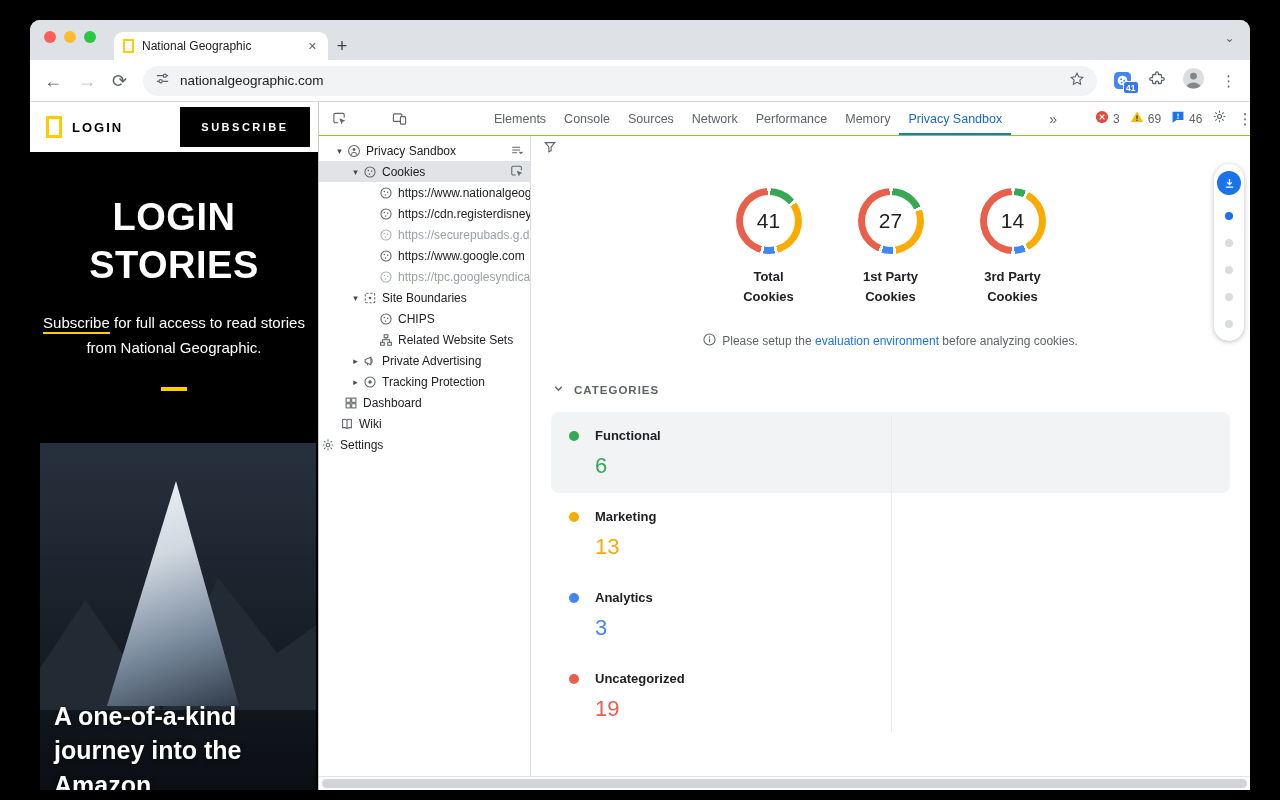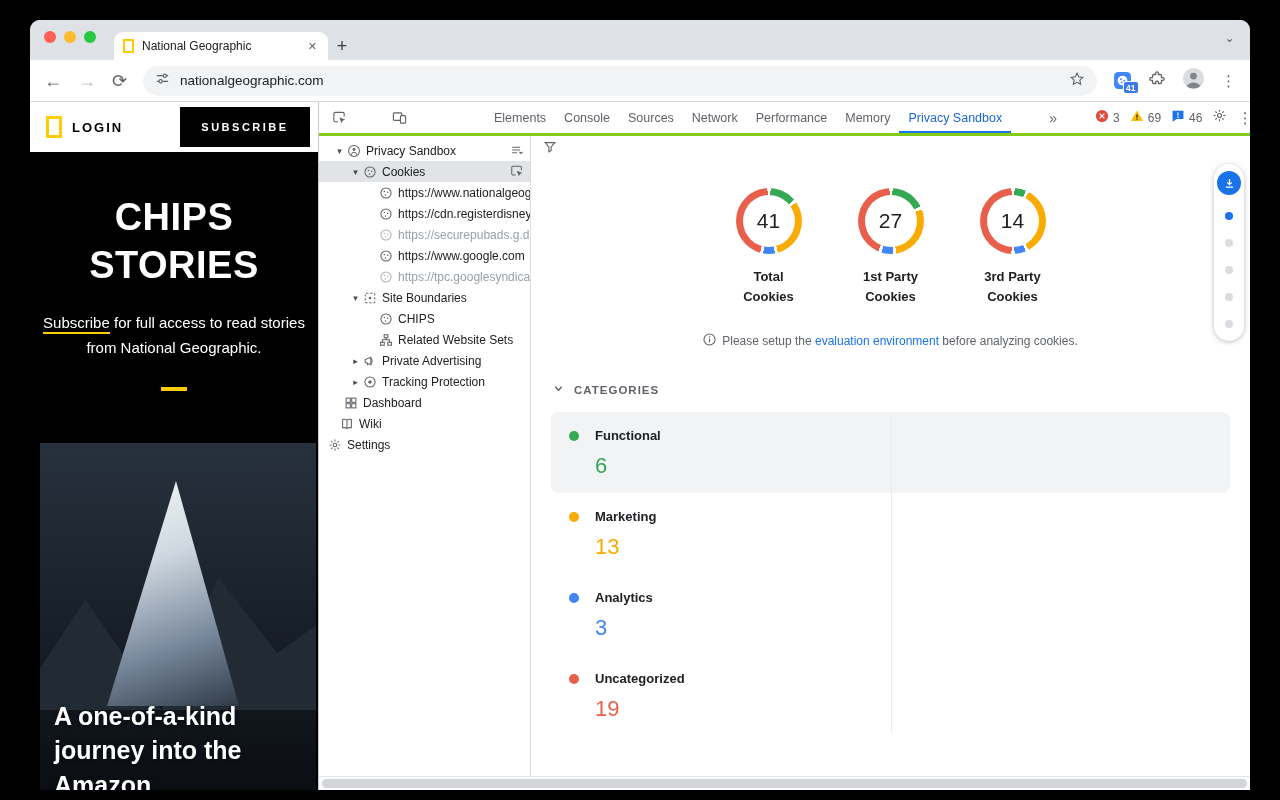--- a/index.html
+++ b/index.html
@@ -57,21 +57,21 @@
   .ridge { position:absolute; left:-10%; right:-10%; bottom:80px; height:190px; background:#222b34;
            clip-path:polygon(0 100%,22% 42%,45% 100%,62% 30%,80% 70%,100% 45%,100% 100%); }
   .peak { position:absolute; left:58px; bottom:84px; width:150px; height:225px;
           background:linear-gradient(160deg,#f4f7fa 0%,#cfd8e0 35%,#76869a 70%,#2d3845 100%);
           clip-path:polygon(52% 0,94% 100%,6% 100%); }
   .hero-caption { position:absolute; left:14px; bottom:-12px; width:240px; font-size:25px;
                   font-weight:700; line-height:1.38; color:#fff; text-shadow:0 1px 4px rgba(0,0,0,.6); }
 
   
   .devtools { flex:1; min-width:0; display:flex; flex-direction:column; background:#fff; border-left:1px solid #c8cacd; }
-  .dt-toolbar { height:34px; flex:none; display:flex; align-items:stretch; border-bottom:3px solid #84cc16;
+  .dt-toolbar { height:34px; flex:none; display:flex; align-items:stretch; border-bottom:1px solid #84cc16;
                 padding:0 4px 0 6px; color:#5f6368;gap:32px; }
   .dt-icon-btn { width:28px; display:flex; align-items:center; justify-content:center; flex:none; }
   .dt-sep { width:1px; background:#d6d9dc; margin:8px 4px; }
   .dt-tabs { display:flex; align-items:stretch; }
   .dt-tab { display:flex; align-items:center; padding:0 9px; font-size:12.5px; color:#5f6368; white-space:nowrap; }
   .dt-tab.selected { color:#1967d2; box-shadow:inset 0 -2px 0 #1a73e8; }
   .more-tabs { display:flex; align-items:center; padding:0 6px; font-size:14px; }
   .dt-right { margin-left:auto; display:flex; align-items:center; gap:10px; padding-right:4px; }
   .badge-group { display:flex; align-items:center; gap:4px; font-size:12px; color:#5f6368; }
   .dt-kebab { font-size:15px; color:#5f6368; }
@@ -187,21 +187,21 @@
   </div>
 
   <div class="content">
 
     <div class="site">
       <div class="site-top">
         <span class="site-logo"></span>
         <span class="login">LOGIN</span>
         <span class="subscribe-btn">SUBSCRIBE</span>
       </div>
-      <div class="site-hl">CHIPS STORIES</div>
+      <div class="site-hl">LOGIN STORIES</div>
       <div class="site-sub"><span class="promo-link">Subscribe</span><span> for full access to read stories from National Geographic.</span></div>
       <div class="site-bar"></div>
       <div class="hero">
         <div class="ridge"></div>
         <div class="peak"></div>
         <div class="hero-caption">A one-of-a-kind journey into the Amazon</div>
       </div>
     </div>
 
     <div class="devtools">
@@ -423,21 +423,21 @@
             </div>
             <div class="tree-row" style="padding-left: 20px;">
               <span class="ticon">
                 <svg viewBox="0 0 16 16">
                   <path d="M8 3.6C6.9 2.7 4.9 2.5 3 2.9v9.5c1.9-.4 3.9-.2 5 .7 1.1-.9 3.1-1.1 5-.7V2.9c-1.9-.4-3.9-.2-5 .7z" fill="none" stroke="#5f6368" stroke-width="1.2"></path>
                   <path d="M8 3.6v9.5" stroke="#5f6368" stroke-width="1.2"></path>
                 </svg>
               </span>
               <span class="t-label">Wiki</span>
             </div>
-            <div class="tree-row" style="padding-left: 8px; text-align: center;">
+            <div class="tree-row" style="padding-left: 1px; text-align: center;">
               <span class="ticon">
                 <svg viewBox="0 0 16 16">
                   <circle cx="8" cy="8" r="2.1" fill="none" stroke="#5f6368" stroke-width="1.2"></circle>
                   <path d="M8 1.8v2.1M8 12.1v2.1M1.8 8h2.1M12.1 8h2.1M3.6 3.6l1.5 1.5M10.9 10.9l1.5 1.5M12.4 3.6l-1.5 1.5M5.1 10.9l-1.5 1.5" stroke="#5f6368" stroke-width="1.2"></path>
                 </svg>
               </span>
               <span class="t-label">Settings</span>
             </div>
           </div>
 

